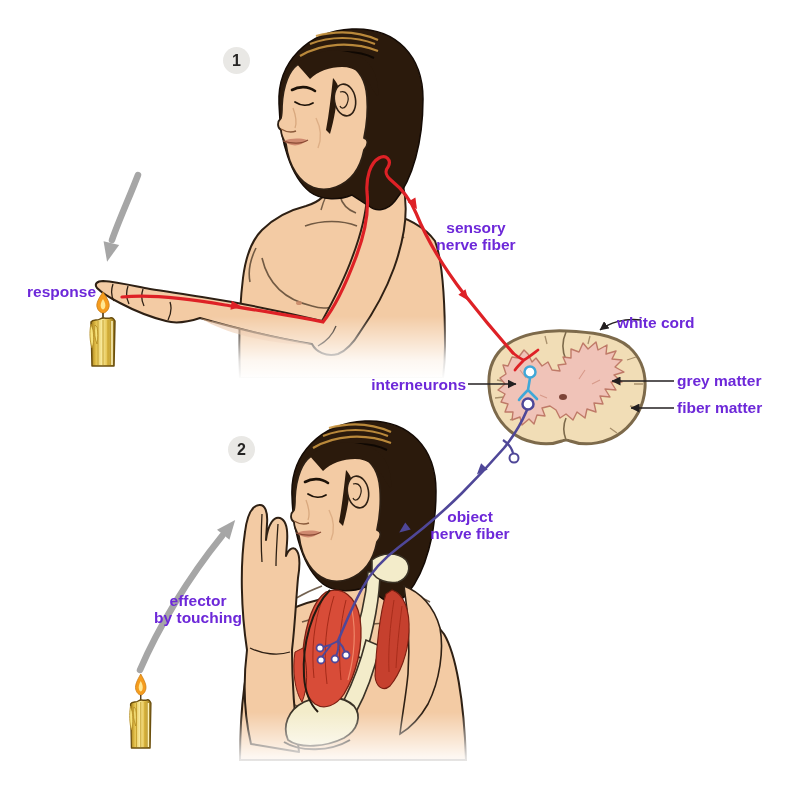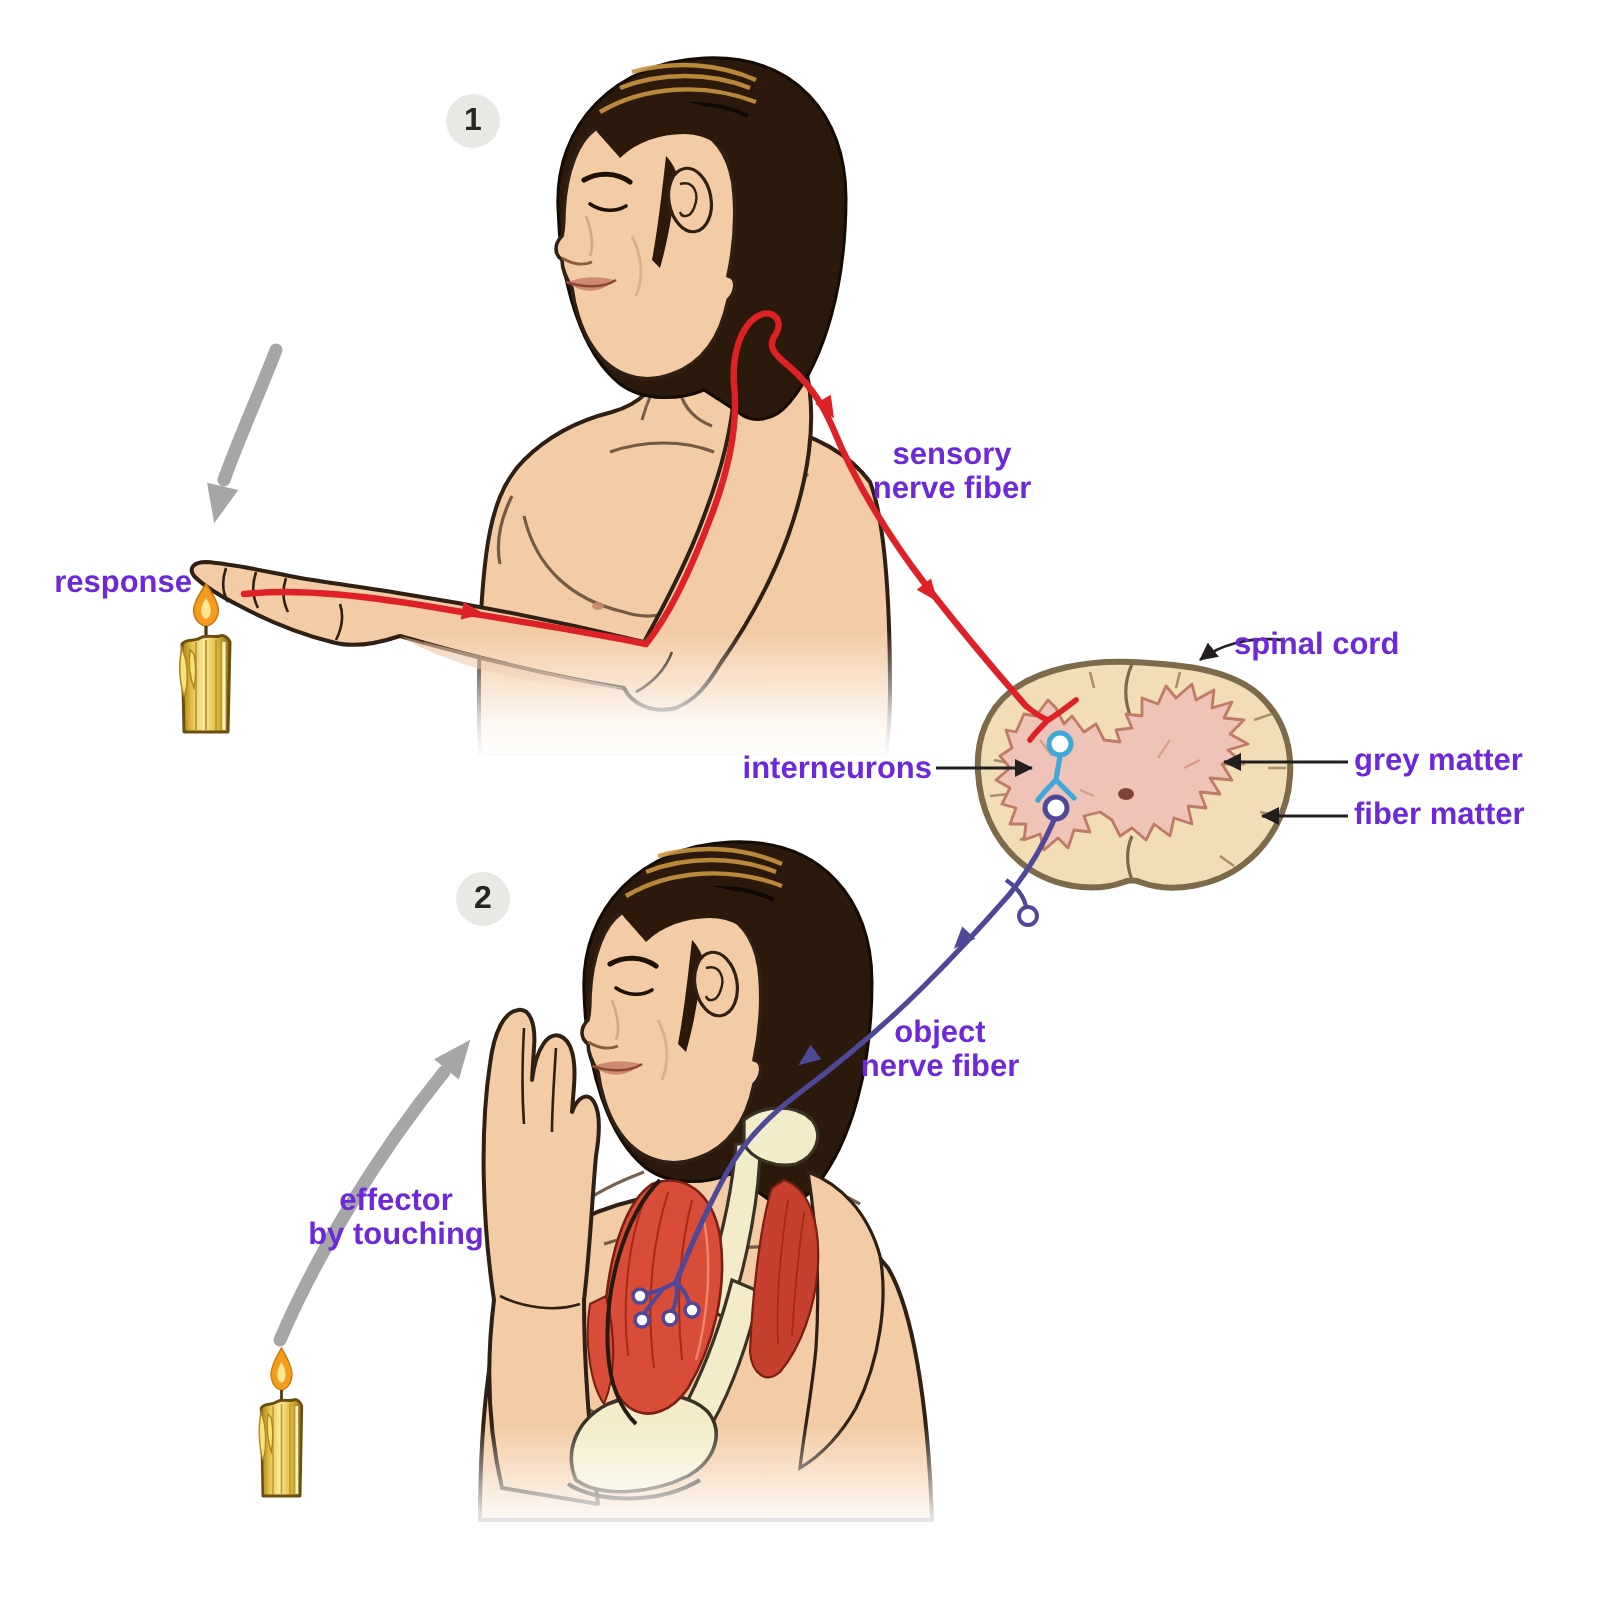--- a/index.html
+++ b/index.html
@@ -162,21 +162,21 @@
   <div class="badge" style="left:228px;top:436px">2</div>
 
   <div class="lbl right" style="left:12px;top:283px;width:84px">response</div>
 
 
   <div class="lbl center" style="left:414px;top:219px;width:124px">
     <div>sensory</div>
     <div>nerve fiber</div>
   </div>
 
-  <div class="lbl" style="left:617px;top:314px">spinal cord</div>
+  <div class="lbl" style="left:617px;top:314px">white cord</div>
   <div class="lbl right" style="left:368px;top:376px;width:98px">interneurons</div>
   <div class="lbl" style="left:677px;top:372px">grey matter</div>
   <div class="lbl" style="left:677px;top:399px">fiber matter</div>
 
   <div class="lbl center" style="left:408px;top:508px;width:124px">
     <div>object</div>
     <div>nerve fiber</div>
   </div>
 
   <div class="lbl center" style="left:136px;top:592px;width:124px">

